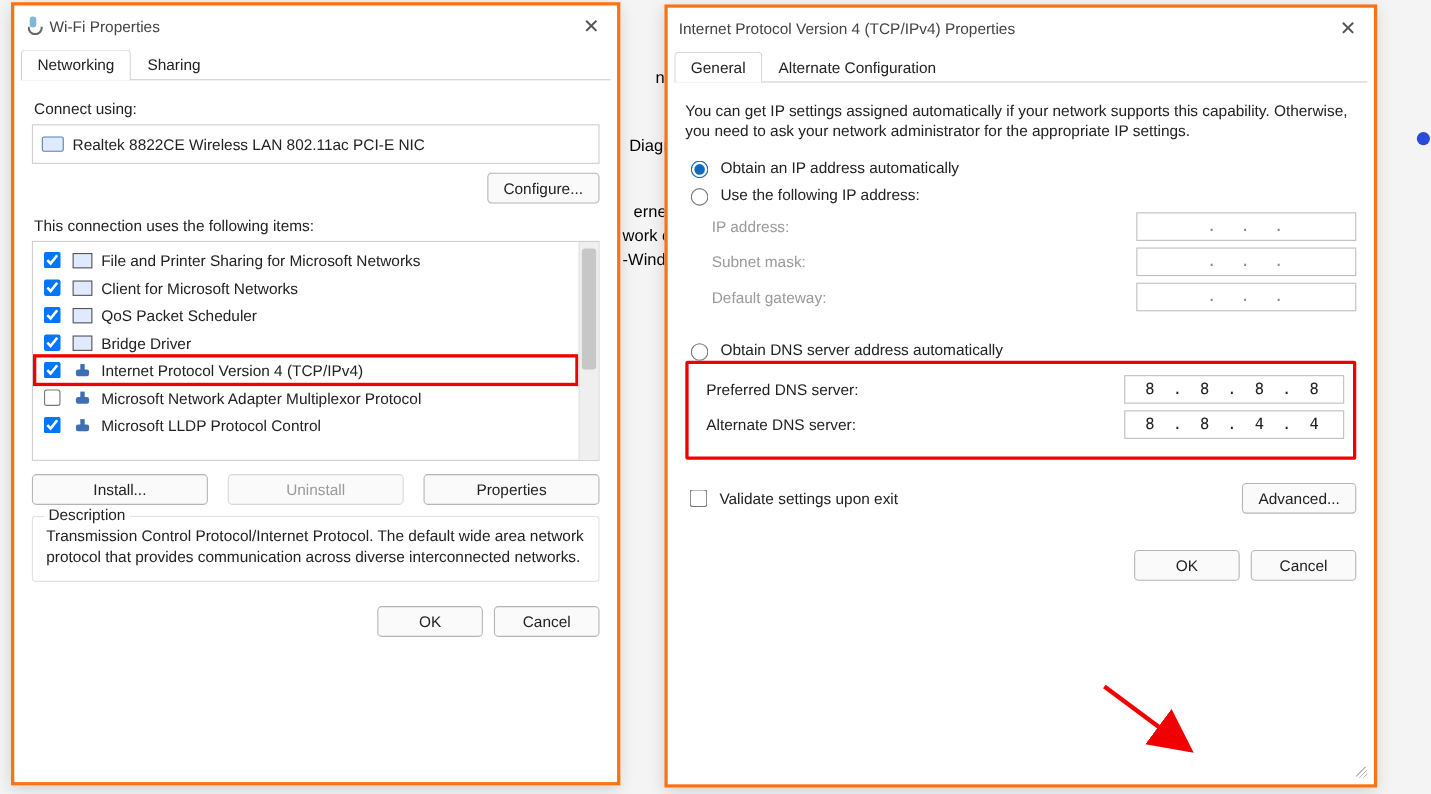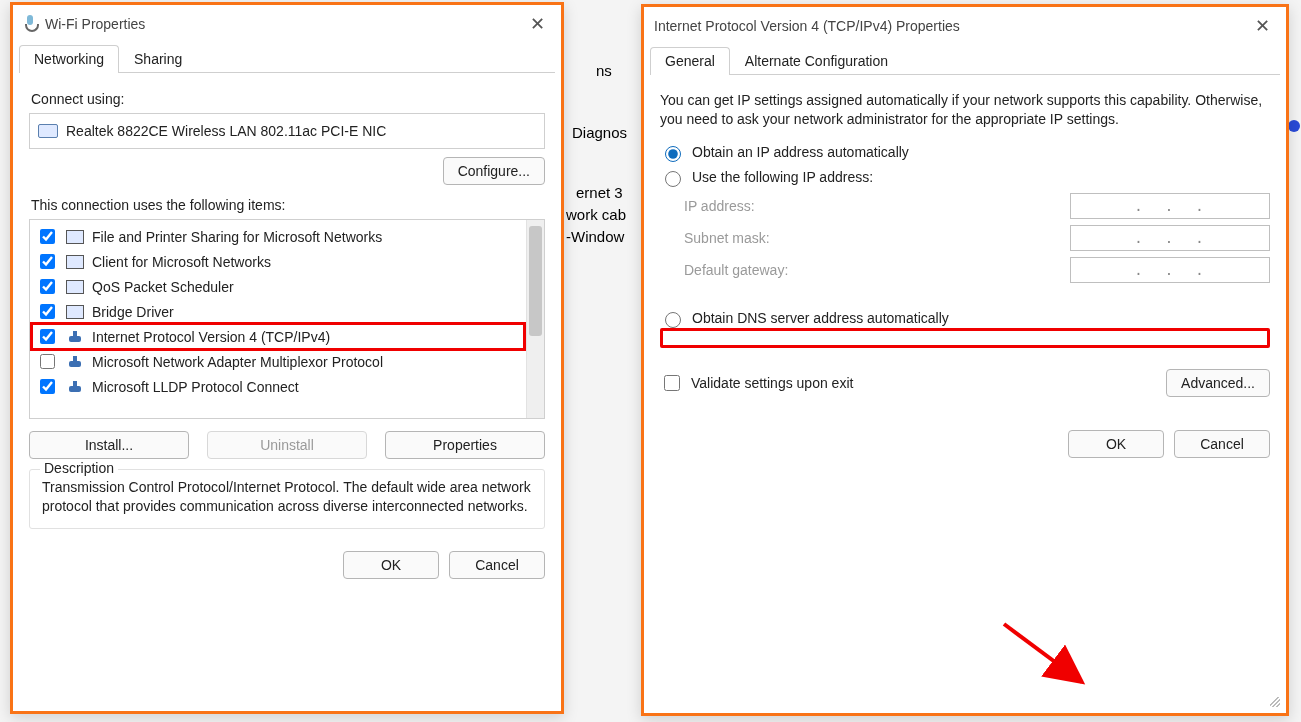--- a/index.html
+++ b/index.html
@@ -178,21 +178,21 @@
             <span>Internet Protocol Version 4 (TCP/IPv4)</span>
           </div>
           <div class="comp-item">
             <input type="checkbox" style="">
             <span class="comp-icon net"></span>
             <span>Microsoft Network Adapter Multiplexor Protocol</span>
           </div>
           <div class="comp-item">
             <input type="checkbox" checked="" style="">
             <span class="comp-icon net"></span>
-            <span>Microsoft LLDP Protocol Connect</span>
+            <span>Microsoft LLDP Protocol Control</span>
           </div>
         </div>
       <div class="scroll-track">
         <div class="scroll-thumb"></div>
       </div>
     </div>
 
     <div class="btn-row3">
       <div class="btn">Install...</div>
       <div class="btn disabled">Uninstall</div>
@@ -204,21 +204,21 @@
       <div style="line-height:1.35;">Transmission Control Protocol/Internet Protocol. The default wide area network protocol that provides communication across diverse interconnected networks.</div>
     </div>
   </div>
 
   <div class="footer-btns">
     <div class="btn" style="min-width:96px;">OK</div>
     <div class="btn" style="min-width:96px;">Cancel</div>
   </div>
 </div>
 
-<div class="dialog" style="left:641px; top:4px; width:648px; height:712px;">
+<div class="dialog" style="left:604px; top:4px; width:648px; height:712px;">
   <div class="titlebar">
     <span>Internet Protocol Version 4 (TCP/IPv4) Properties</span>
     <span class="close-x">✕</span>
   </div>
 
   <div class="tabs">
     <div class="tab active">General</div>
     <div class="tab">Alternate Configuration</div>
   </div>
 
@@ -256,20 +256,30 @@
     </div>
 
     <div style="height:14px;"></div>
 
     <div class="radio-line">
       <input type="radio" name="dnsmode" style="">
       <span>Obtain DNS server address automatically</span>
     </div>
 
     <div class="hl-red-box">
+      <div class="ip-grid" style="margin-left:8px;">
+        <div class="ip-row">
+          <label>Preferred DNS server:</label>
+          <div class="ip-field">8 . 8 . 8 . 8</div>
+        </div>
+        <div class="ip-row">
+          <label>Alternate DNS server:</label>
+          <div class="ip-field">8 . 8 . 4 . 4</div>
+        </div>
+      </div>
     </div>
 
     <div class="advanced-row">
       <label class="radio-line">
         <input type="checkbox" class="big" style="">
         <span>Validate settings upon exit</span>
       </label>
       <div class="btn">Advanced...</div>
     </div>
   </div>

